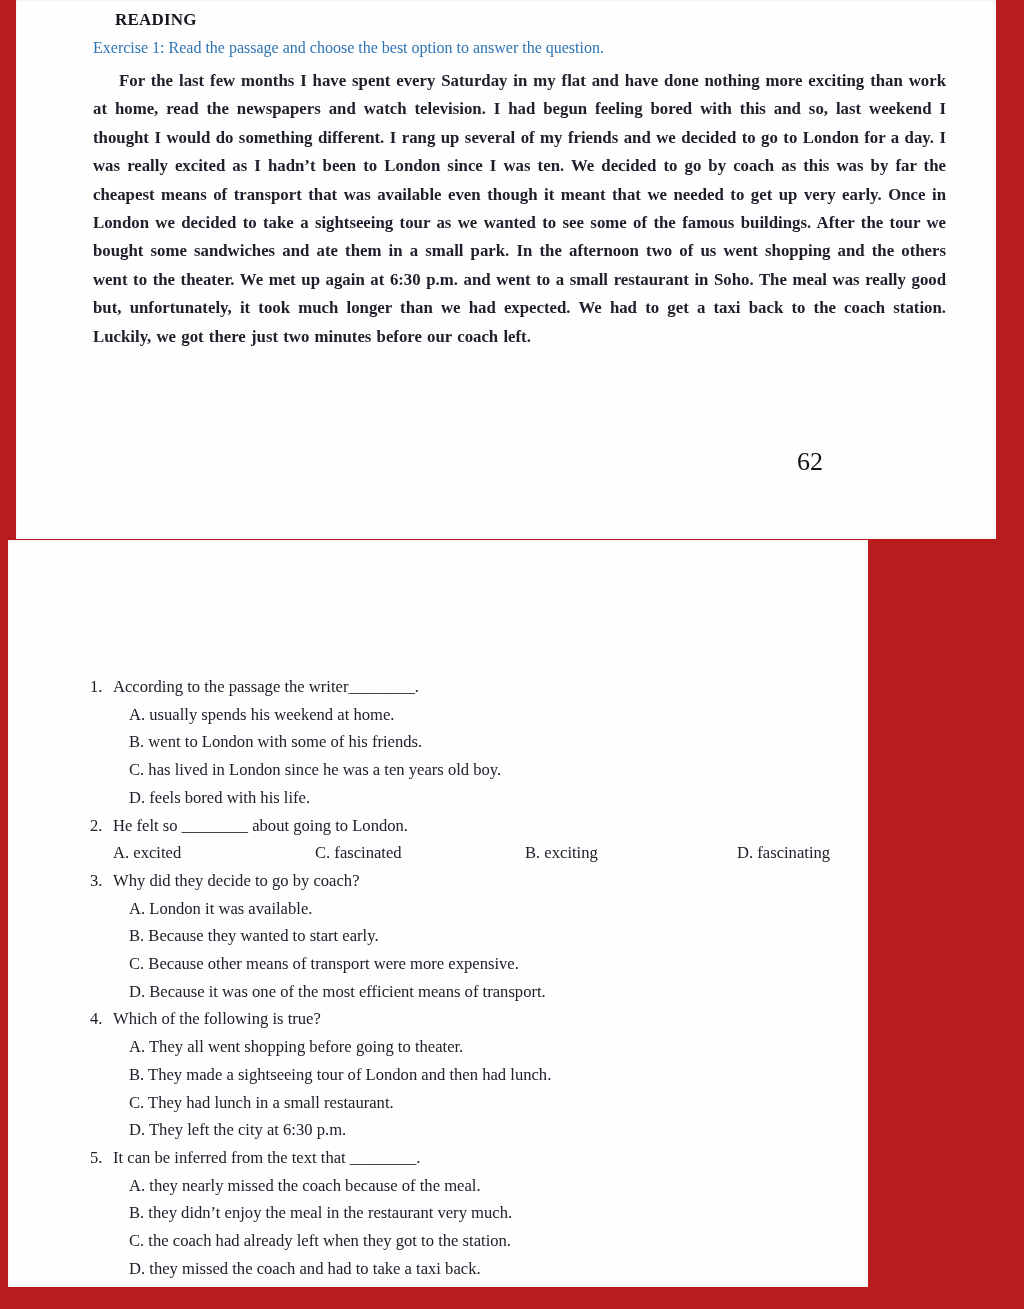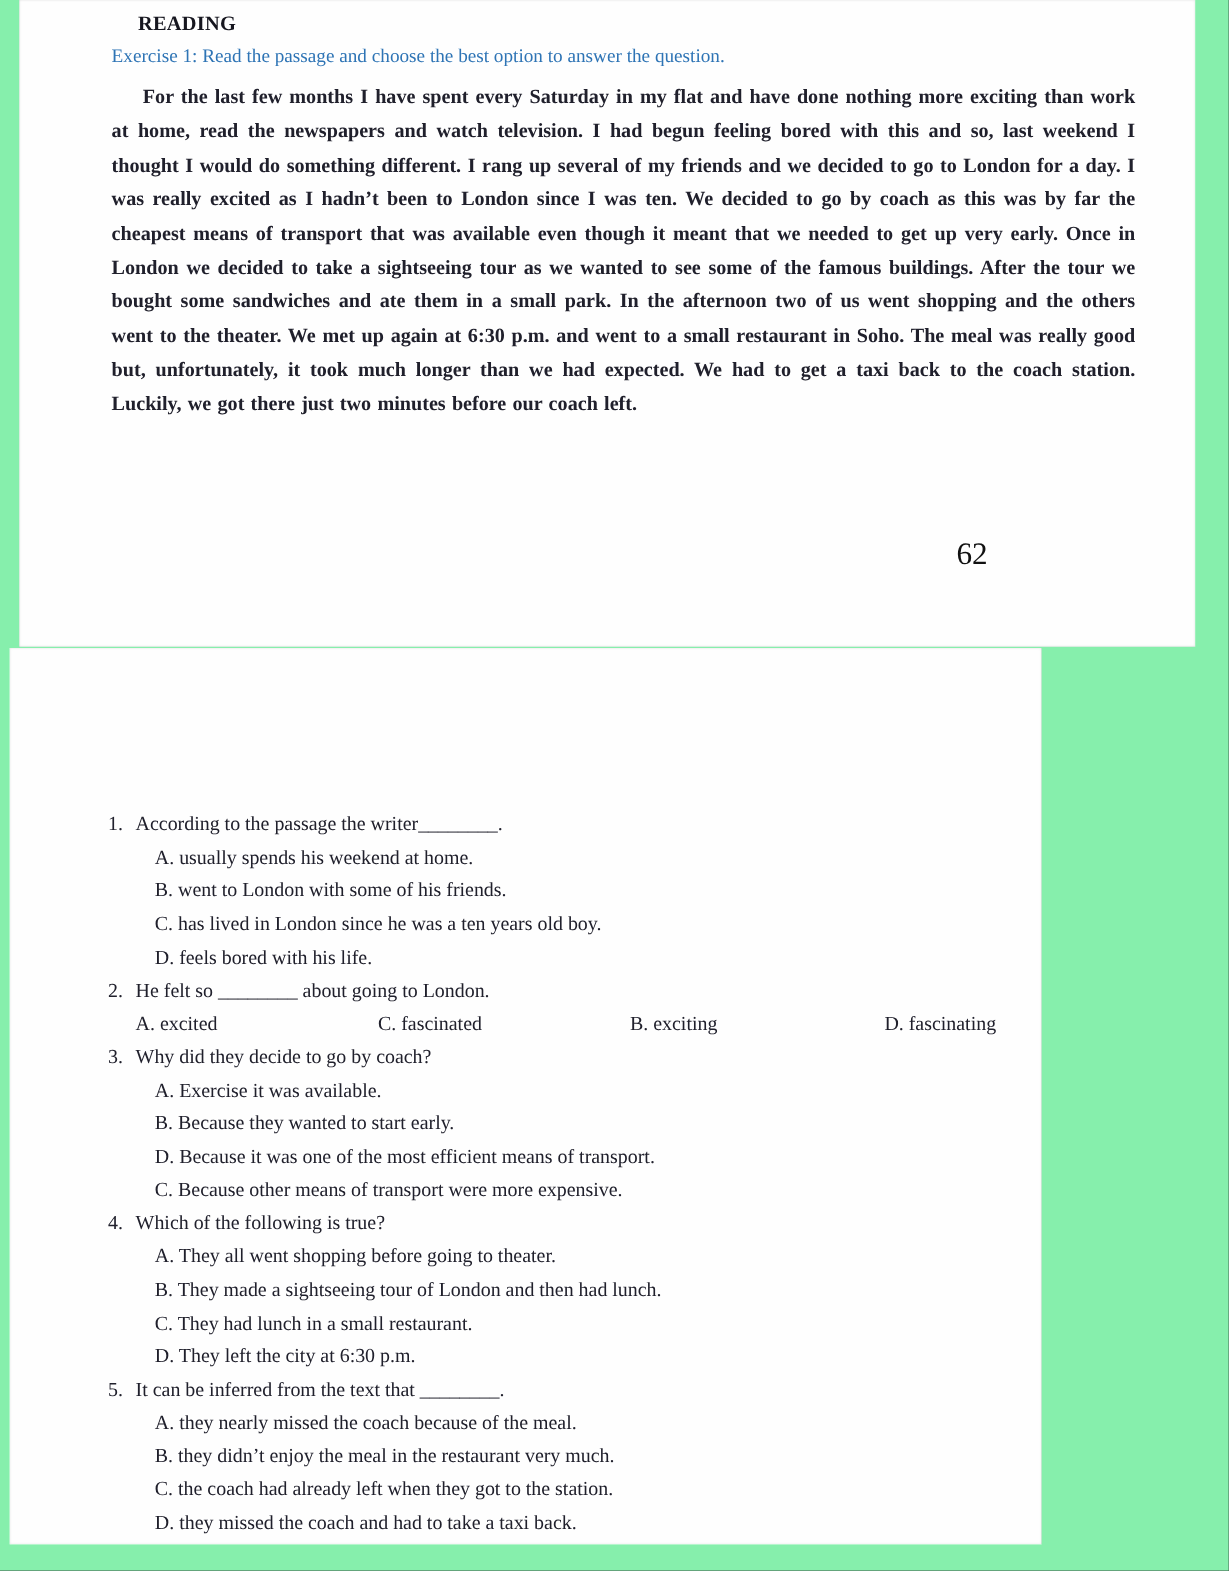--- a/index.html
+++ b/index.html
@@ -5,21 +5,21 @@
   html, body {
     margin: 0;
     padding: 0;
     background: #2e2e2e;
     font-family: "Liberation Serif", serif;
   }
   #screen {
     position: relative;
     width: 1024px;
     height: 1309px;
-    background: #86efac;
+    background: #b91c1c;
     overflow: hidden;
   }
   .page {
     position: absolute;
     background: #fefefe;
     color: #20202c;
   }
   .page-top {
     left: 16px;
     top: 0;
@@ -128,24 +128,24 @@
           <span class="opt-col">C. fascinated</span>
           <span class="opt-col">B. exciting</span>
           <span class="opt-col">D. fascinating</span>
         </div>
       </div>
 
       <div class="question">
         <div class="q-line">
           <span class="q-num">3.</span><span class="q-text">Why did they decide to go by coach?</span>
         </div>
-        <div class="q-option">A. Exercise it was available.</div>
+        <div class="q-option">A. London it was available.</div>
         <div class="q-option">B. Because they wanted to start early.</div>
+        <div class="q-option">C. Because other means of transport were more expensive.</div>
         <div class="q-option">D. Because it was one of the most efficient means of transport.</div>
-        <div class="q-option">C. Because other means of transport were more expensive.</div>
       </div>
 
       <div class="question">
         <div class="q-line">
           <span class="q-num">4.</span><span class="q-text">Which of the following is true?</span>
         </div>
         <div class="q-option">A. They all went shopping before going to theater.</div>
         <div class="q-option">B. They made a sightseeing tour of London and then had lunch.</div>
         <div class="q-option">C. They had lunch in a small restaurant.</div>
         <div class="q-option">D. They left the city at 6:30 p.m.</div>

